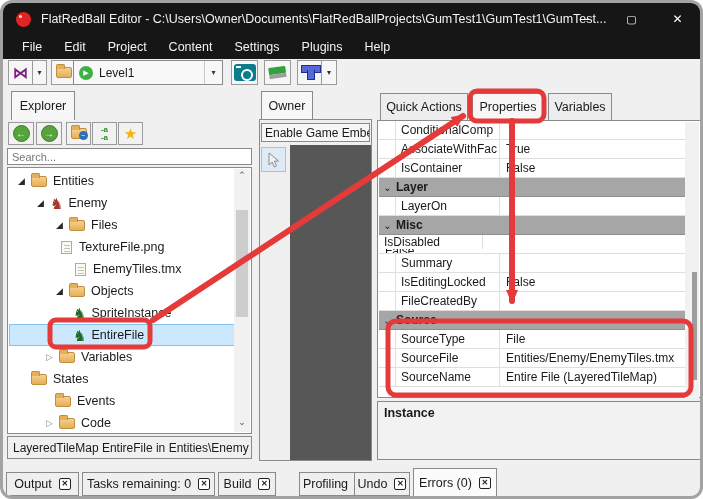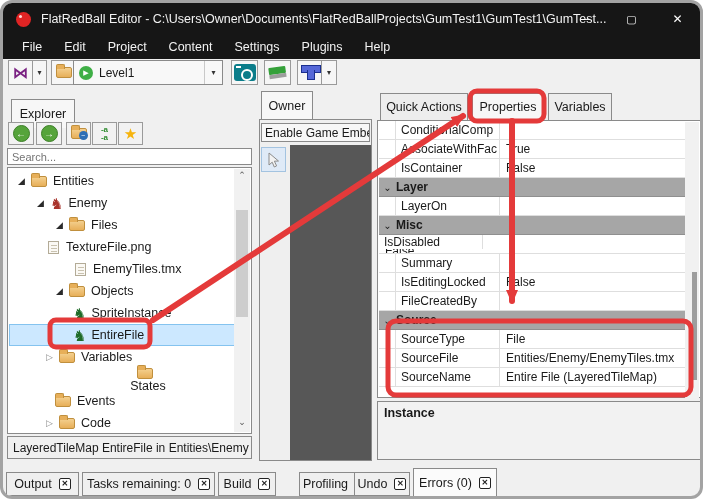--- a/index.html
+++ b/index.html
@@ -125,21 +125,21 @@
       <span class="cam-ic"></span>
     </div>
   <div class="tbtn" style="left:261px;width:27px;">
       <span class="eraser-ic"></span>
     </div>
   <div class="tbtn" style="left:294px;width:25px;">
       <span class="t-ic"></span>
     </div>
   <div class="tbtn dd" style="left:318px;width:16px;">▾</div>
 
-  <div class="tab active" style="left:8px;top:88px;width:64px;height:29px;margin-top:8px;">
+  <div class="tab active" style="left:8px;top:88px;width:64px;height:29px;">
       <span>Explorer</span>
     </div>
   <div class="mini-btn" style="left:5px;width:26px;">
       <span class="nav-circle">←</span>
     </div>
   <div class="mini-btn" style="left:33px;width:26px;">
       <span class="nav-circle">→</span>
     </div>
   <div class="mini-btn" style="left:63px;width:25px;">
     <span class="folder-ic" style="position:relative;">
@@ -166,21 +166,21 @@
     <div class="trow" style="top:24px;padding-left:28px;">
         <span class="exp">◢</span>
         <span class="knight red">♞</span>
         <span class="tlabel">Enemy</span>
       </div>
     <div class="trow" style="top:46px;padding-left:47px;">
         <span class="exp">◢</span>
         <span class="folder-ic tree-folder"></span>
         <span class="tlabel">Files</span>
       </div>
-    <div class="trow" style="top:68px;padding-left:38px;">
+    <div class="trow" style="top:68px;padding-left:51px;">
         <span class="file-ic"></span>
         <span class="tlabel">TextureFile.png</span>
       </div>
     <div class="trow" style="top:90px;padding-left:65px;">
         <span class="file-ic"></span>
         <span class="tlabel">EnemyTiles.tmx</span>
       </div>
     <div class="trow" style="top:112px;padding-left:47px;">
         <span class="exp">◢</span>
         <span class="folder-ic tree-folder"></span>
@@ -192,21 +192,21 @@
       </div>
     <div class="trow sel" style="top:156px;padding-left:63px;">
         <span class="knight green">♞</span>
         <span class="tlabel">EntireFile</span>
       </div>
     <div class="trow" style="top:178px;padding-left:37px;">
         <span class="exp col">▷</span>
         <span class="folder-ic tree-folder"></span>
         <span class="tlabel">Variables</span>
       </div>
-    <div class="trow" style="top:200px;padding-left:50px;flex-direction:column;">
+    <div class="trow" style="top:200px;padding-left:22px;">
         <span class="folder-ic tree-folder"></span>
         <span class="tlabel">States</span>
       </div>
     <div class="trow" style="top:222px;padding-left:46px;">
         <span class="folder-ic tree-folder"></span>
         <span class="tlabel">Events</span>
       </div>
     <div class="trow" style="top:244px;padding-left:37px;">
         <span class="exp col">▷</span>
         <span class="folder-ic tree-folder"></span>

